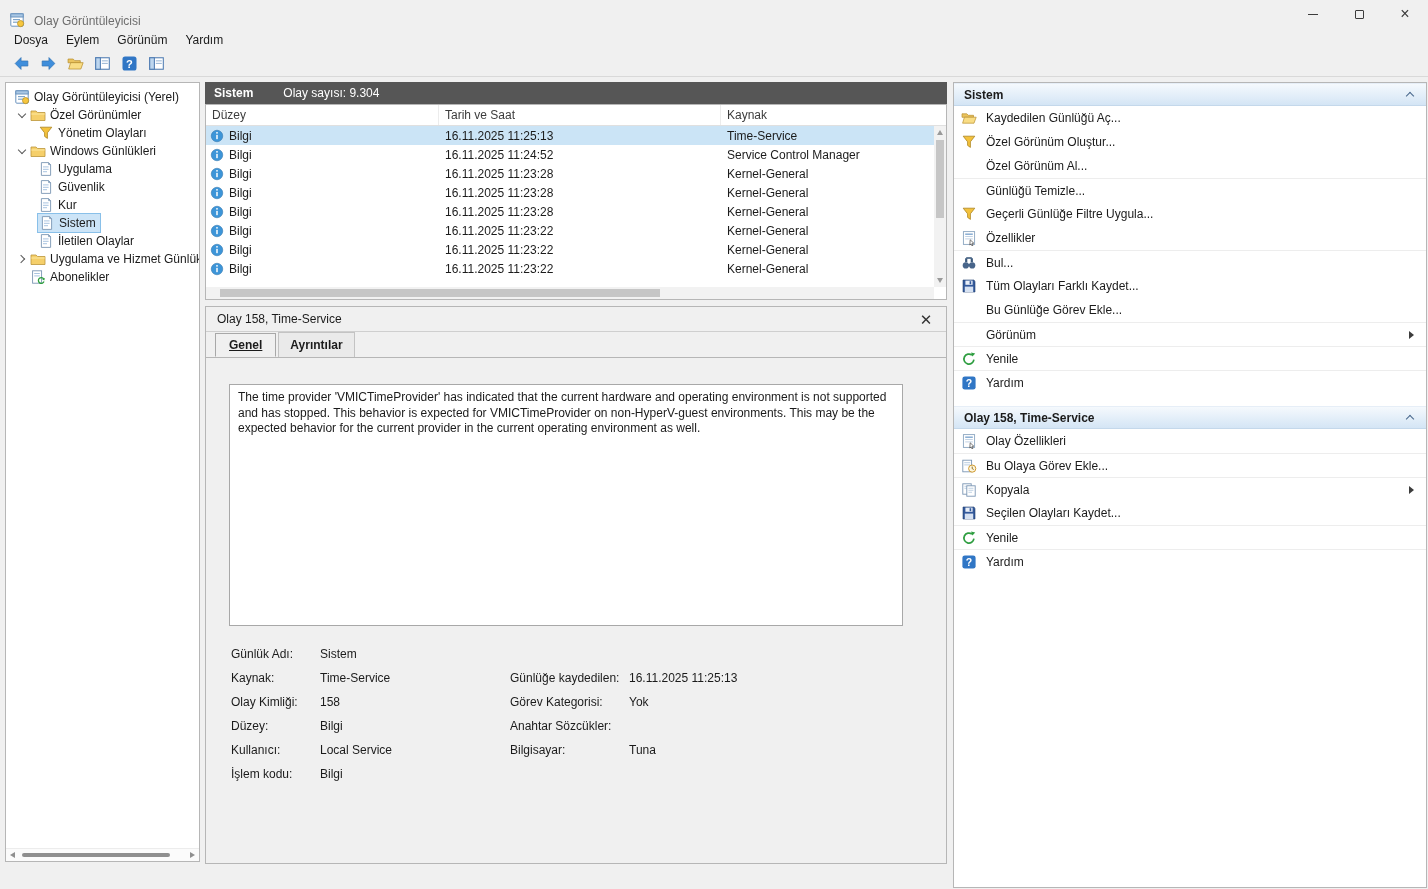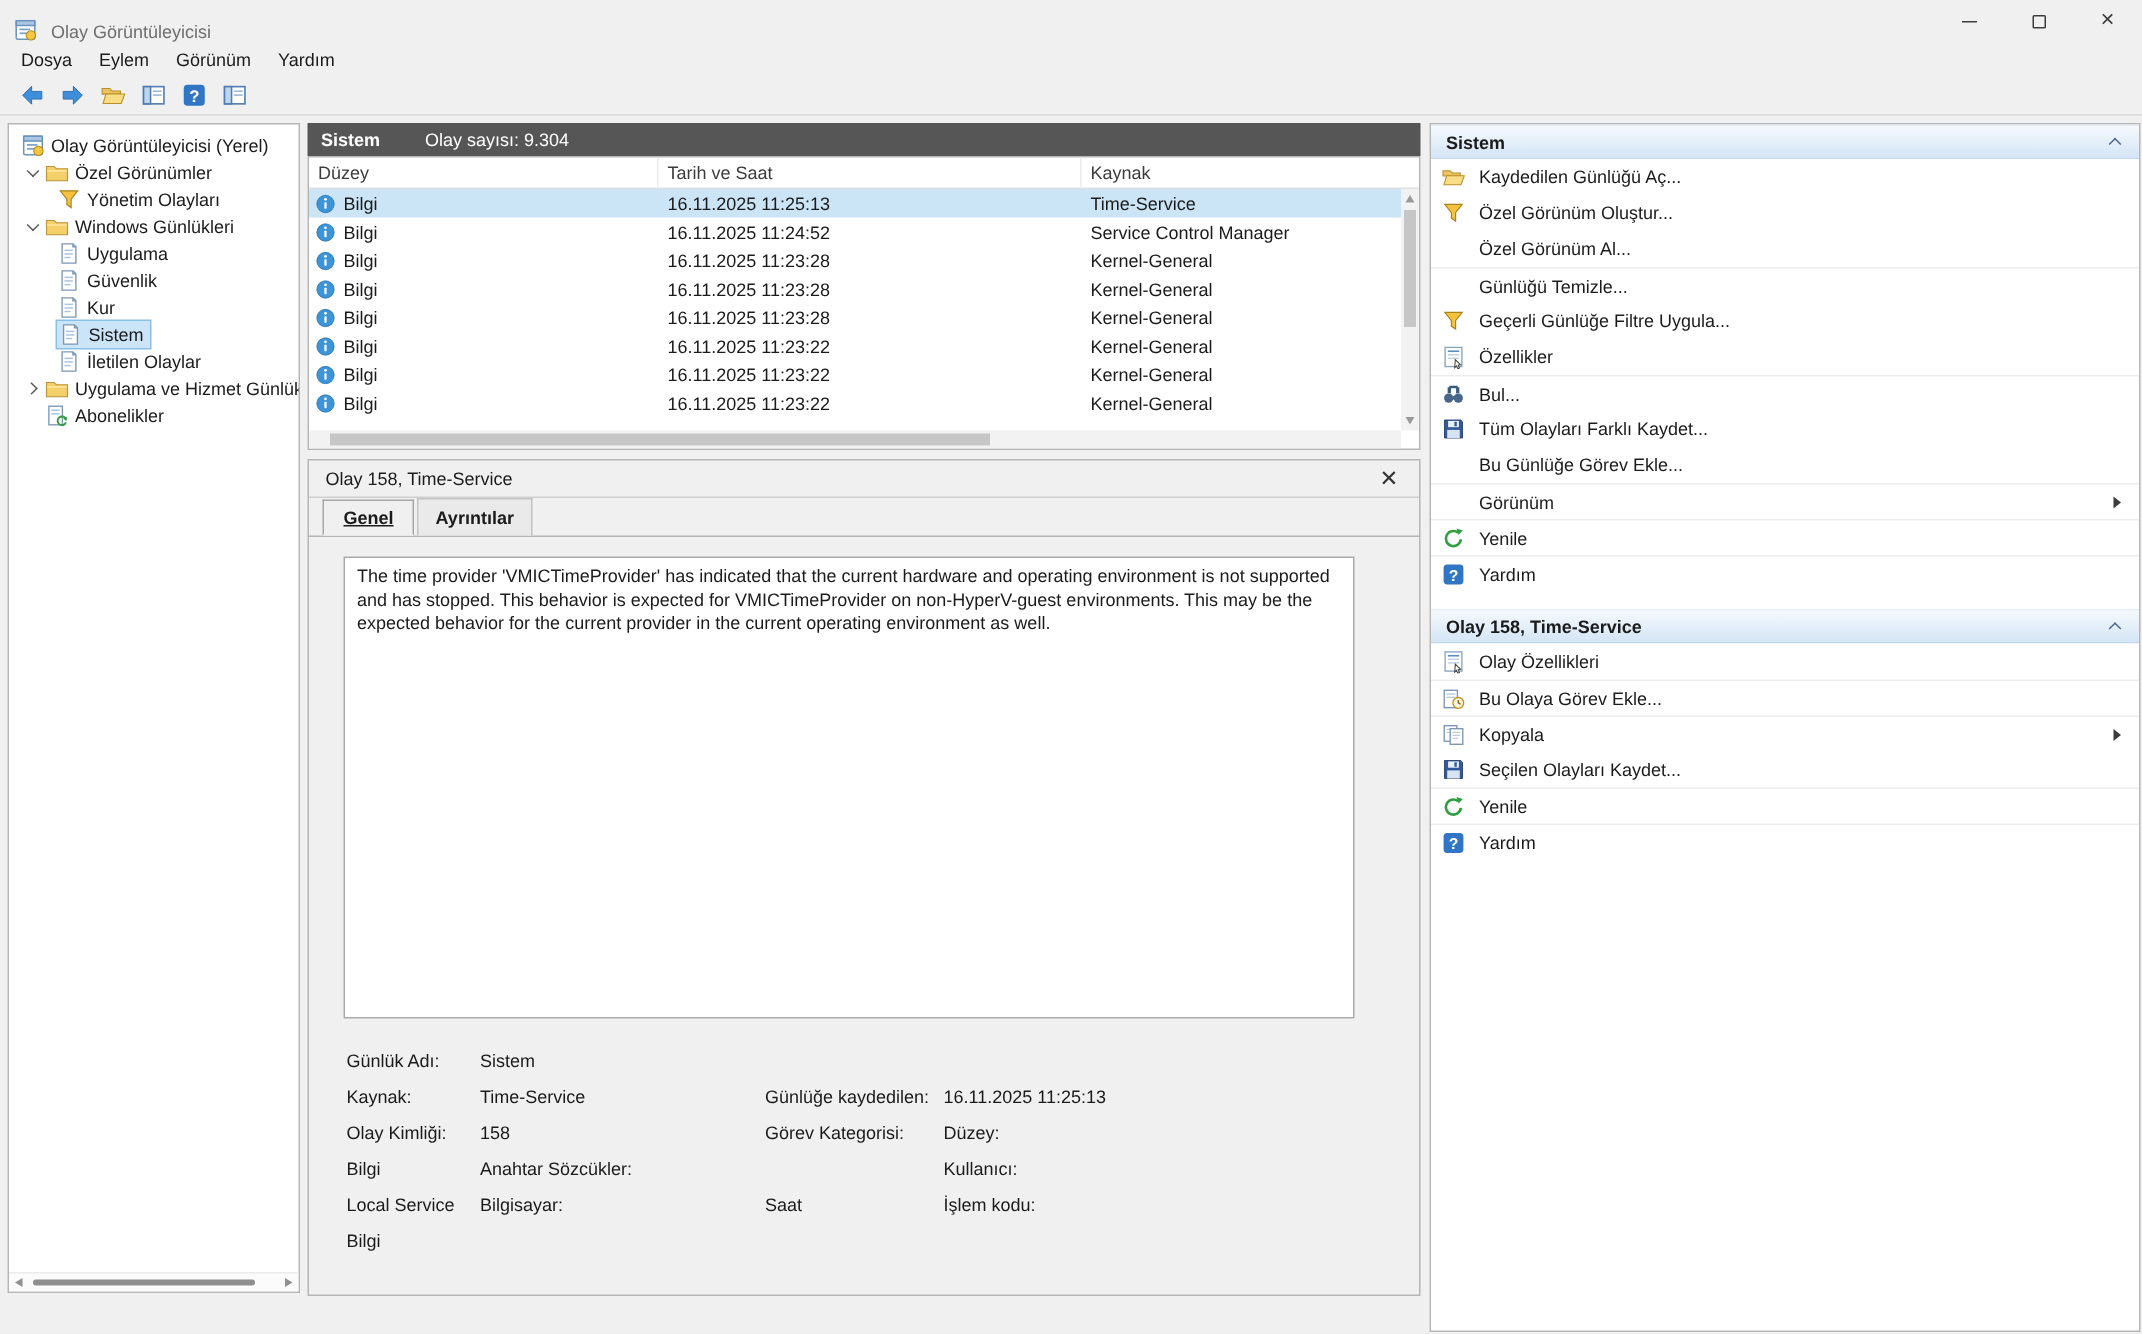--- a/index.html
+++ b/index.html
@@ -79,21 +79,21 @@
   .list-hscroll .thumb{position:absolute;top:2px;bottom:2px;left:14px;width:440px;background:#c6c6c6;}
 
   
   .detail-panel{position:absolute;left:0;width:742px;top:224px;bottom:0;border:1px solid #b6b6b6;background:#f0f0f0;overflow:hidden;}
   .detail-title{height:25px;display:flex;align-items:center;padding:0 11px;border-bottom:1px solid #cfcfcf;}
   .detail-close{margin-left:auto;font-size:15px;color:#333;width:18px;text-align:center;line-height:1;}
   .tabs{display:flex;align-items:center;padding-left:9px;height:26px;border-bottom:1px solid #b6b6b6;font-weight:bold;}
   .tab{padding:4px 13px;position:relative;}
   .tab.active{background:#f0f0f0;border:1px solid #a8a8a8;border-bottom:1px solid #f0f0f0;margin-bottom:-1px;z-index:2;text-decoration:underline;}
   .tab.inactive{border:1px solid #c3c3c3;border-bottom:none;background:#eaeaea;padding:5px 11px;margin-left:2px;}
-  .msg-box{margin:13px 43px 0 23px;height:308px;background:#fff;border:1px solid #a8a8a8;padding:5px 8px;line-height:1.3;overflow:hidden;}
+  .msg-box{margin:26px 43px 0 23px;height:242px;background:#fff;border:1px solid #a8a8a8;padding:5px 8px;line-height:1.3;overflow:hidden;}
   .fields{margin:16px 45px 0 25px;display:grid;grid-template-columns:89px 190px 119px auto;grid-auto-rows:24px;}
   .fields > span{display:flex;align-items:center;overflow:hidden;white-space:nowrap;}
 
   
   .actions-panel{position:absolute;left:953px;right:1px;top:5px;bottom:1px;background:#fff;border:1px solid #b6b6b6;overflow:hidden;}
   .actions-title{height:22px;padding:4px 9px;font-weight:bold;background:#f0f0f0;border-bottom:1px solid #d6d6d6;}
   .act-section-header{height:23px;display:flex;align-items:center;padding:0 10px;font-weight:bold;color:#1b1b1b;
     background:linear-gradient(#f5f9fd,#d4e5f5);border-top:1px solid #e6eef7;border-bottom:1px solid #c4d8eb;}
   .act-section-header.second{margin-top:12px;}
   .chev-up{margin-left:auto;width:12px;height:12px;position:relative;}
@@ -524,30 +524,31 @@
           <span></span>
 
           <span>Kaynak:</span>
           <span>Time-Service</span>
           <span>Günlüğe kaydedilen:</span>
           <span>16.11.2025 11:25:13</span>
 
           <span>Olay Kimliği:</span>
           <span>158</span>
           <span>Görev Kategorisi:</span>
+          <span>Yok</span>
 
           <span>Düzey:</span>
           <span>Bilgi</span>
           <span>Anahtar Sözcükler:</span>
           <span></span>
 
           <span>Kullanıcı:</span>
           <span>Local Service</span>
           <span>Bilgisayar:</span>
-          <span>Saat</span>
+          <span>Tuna</span>
 
           <span>İşlem kodu:</span>
           <span>Bilgi</span>
           <span></span>
           <span></span>
         </div>
       </div>
     </div>
 
     <div class="actions-panel">

